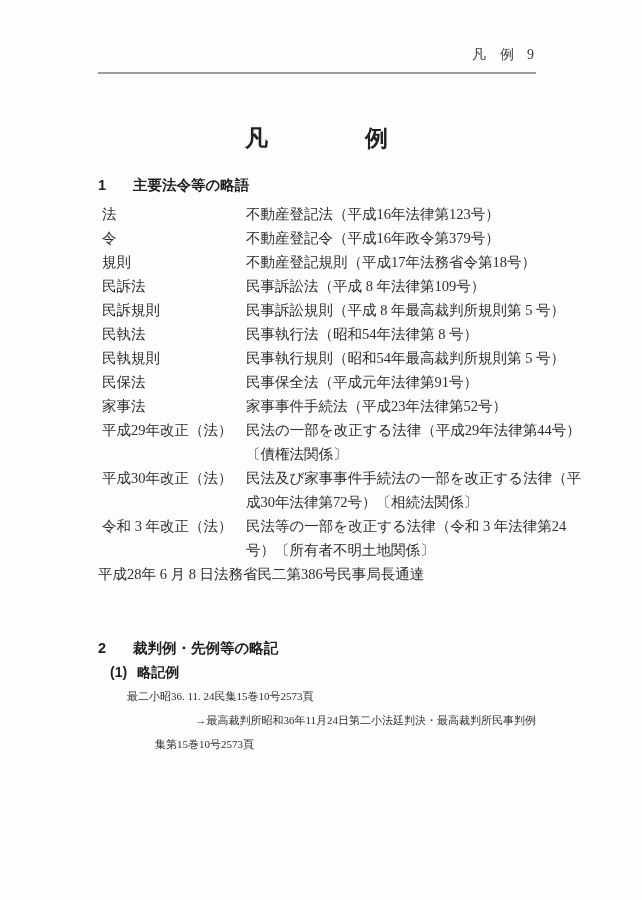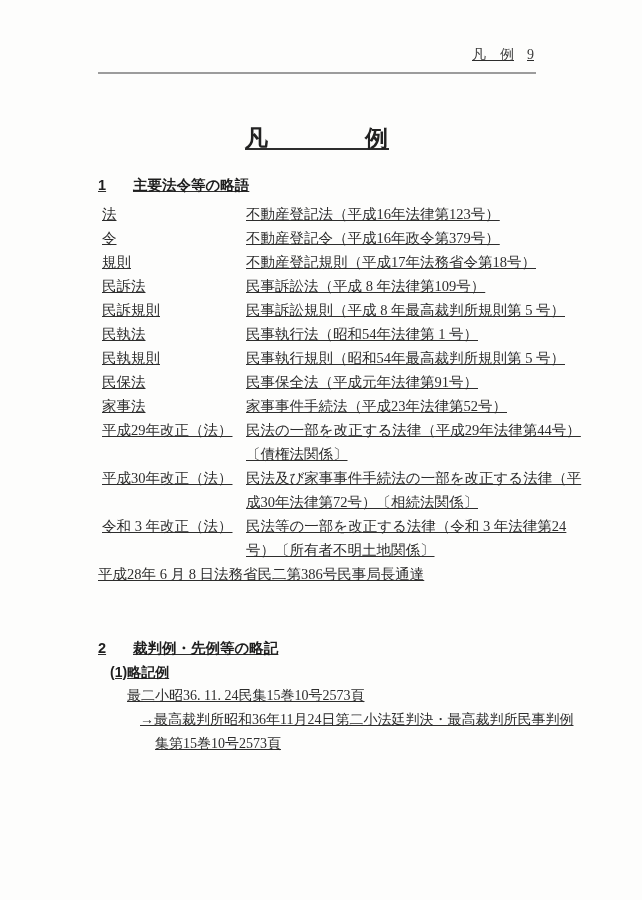--- a/index.html
+++ b/index.html
@@ -7,21 +7,20 @@
     width:642px;height:900px;
     background:#fdfdfc;
     color:#2d2d2d;
     font-family:"Liberation Serif","DejaVu Serif",serif;
     overflow:hidden;
   }
   .page{
     box-sizing:border-box;
     width:612px;height:900px;
     padding:48px 76px 0 98px;
-    text-decoration:underline;
   }
   
   .running-head{
     display:flex;justify-content:flex-end;align-items:baseline;
     font-size:14px;line-height:14px;
     color:#3a3a3a;
     padding-right:2px;
   }
   .running-head .pgnum{margin-left:13px;}
   .head-rule{
@@ -66,22 +65,22 @@
   .def-line{white-space:nowrap;line-height:24px;}
   
   .sub-heading{
     display:flex;align-items:baseline;
     font-family:"Liberation Sans","DejaVu Sans",sans-serif;
     font-weight:bold;
     font-size:14px;line-height:24px;
     color:#1e1e1e;
     padding-left:12px;
   }
-  .sub-heading .sub-title{}
-  .example{font-size:14px;}
+  .sub-heading .sub-title{margin-left:10px;}
+  .example{font-size:11px;}
   .cite-line{line-height:24px;padding-left:29px;white-space:nowrap;}
   .arrow-line{line-height:24px;padding-left:42px;white-space:nowrap;text-align:right;}
   .arrow-line .arrow{letter-spacing:0;}
   .cont-line{line-height:24px;padding-left:57px;white-space:nowrap;}
 </style>
 </head>
 <body>
 
 <div class="page">
 
@@ -126,21 +125,21 @@
       </div>
       <div class="row">
         <div class="term">民訴規則</div>
         <div class="def">
           <div class="def-line">民事訴訟規則（平成 8 年最高裁判所規則第 5 号）</div>
         </div>
       </div>
       <div class="row">
         <div class="term">民執法</div>
         <div class="def">
-          <div class="def-line">民事執行法（昭和54年法律第 1 号）</div>
+          <div class="def-line">民事執行法（昭和54年法律第 8 号）</div>
         </div>
       </div>
       <div class="row">
         <div class="term">民執規則</div>
         <div class="def">
           <div class="def-line">民事執行規則（昭和54年最高裁判所規則第 5 号）</div>
         </div>
       </div>
       <div class="row">
         <div class="term">民保法</div>

